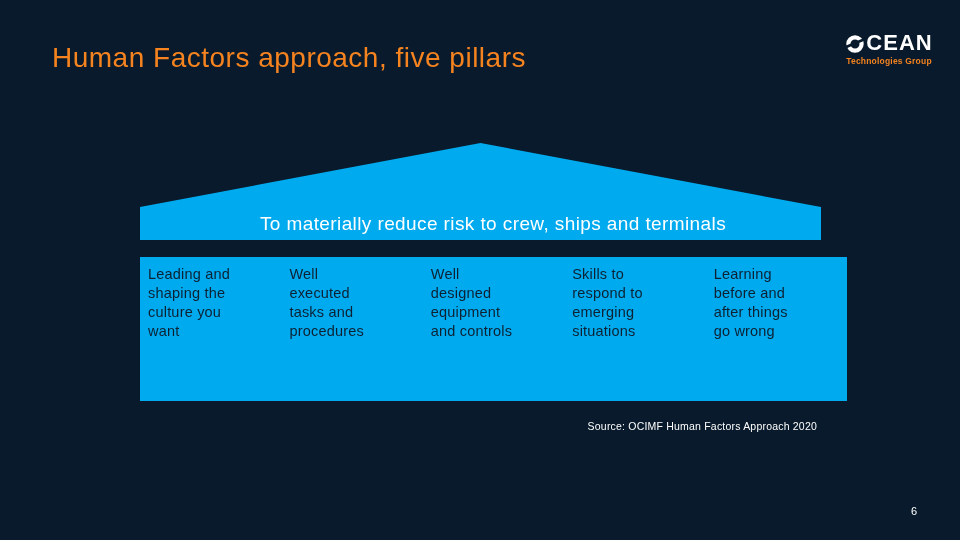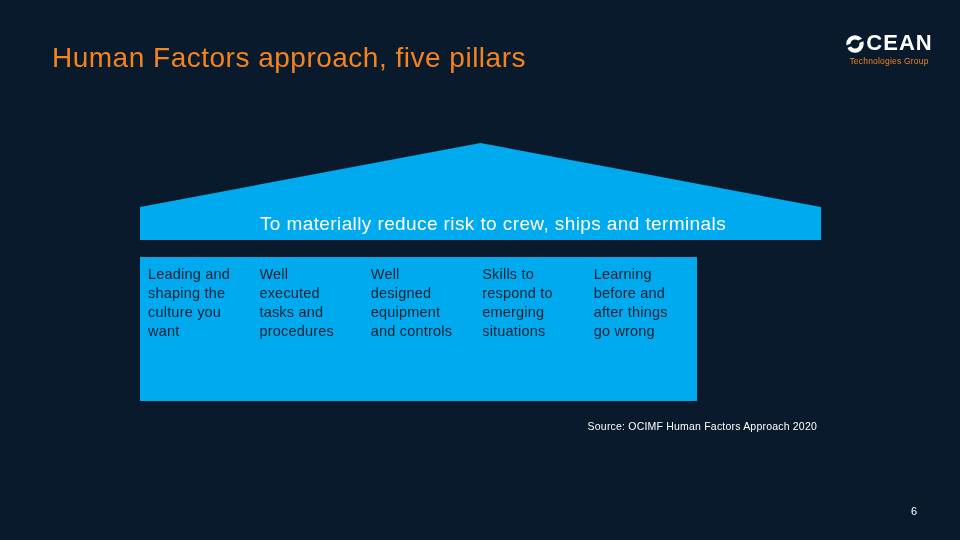--- a/index.html
+++ b/index.html
@@ -51,21 +51,21 @@
     display: inline-block;
     width: 20px;
     height: 20px;
     margin-right: 1px;
   }
   .logo-o svg { display: block; }
   .logo-sub {
     margin-top: 2px;
     color: var(--accent_orange, #f5831f);
     font-size: 8.5px;
-    font-weight: 400;
+    font-weight: 700;
     letter-spacing: 0.2px;
     white-space: nowrap;
   }
 
   
   .roof {
     position: absolute;
     left: 140px;
     top: 143px;
     width: 681px;
@@ -85,21 +85,21 @@
     letter-spacing: 0.4px;
     white-space: nowrap;
     padding-left: 25px;
   }
 
   
   .pillars {
     position: absolute;
     left: 140px;
     top: 257px;
-    width: 557px;
+    width: 707px;
     height: 144px;
     display: flex;
   }
   .pillar {
     flex: 1 1 0;
     background: var(--accent_blue, #00aaef);
   }
   .pillar-label {
     padding: 8px 6px 0 8px;
     color: var(--pillar_text, #0d2133);

